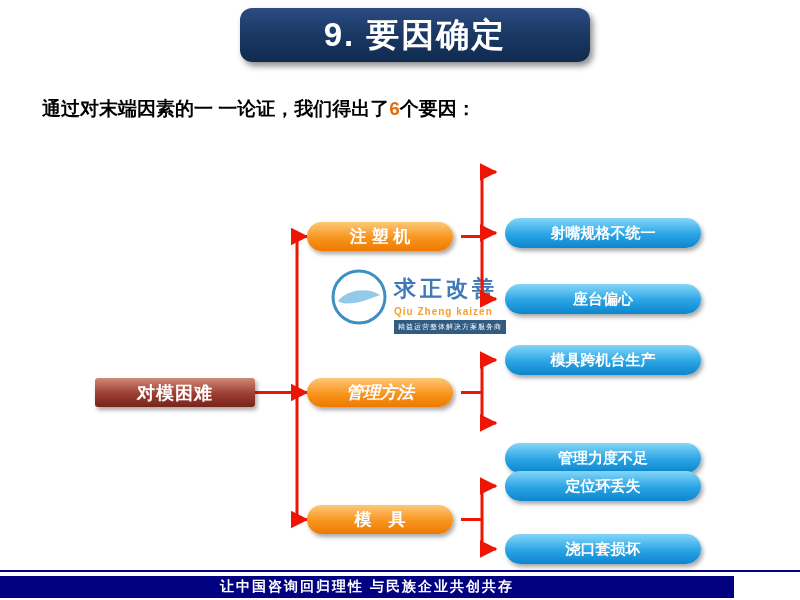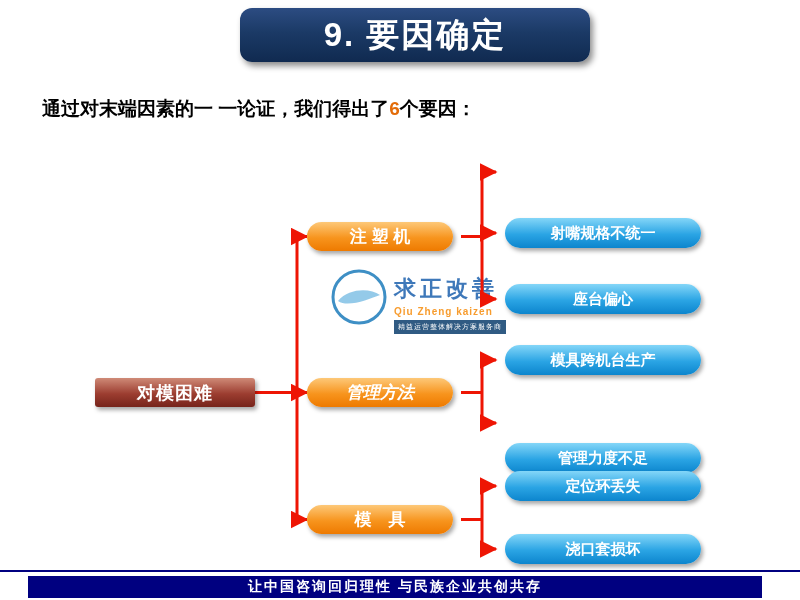--- a/index.html
+++ b/index.html
@@ -63,21 +63,21 @@
   .wm-tag {
     margin-top:3px; background:#1f4e79; color:#ffffff;
     font-size:7px; padding:2px 4px; letter-spacing:1px; align-self:flex-start;
   }
 
   .footer-line { position:absolute; left:0; top:570px; width:800px; height:2px; background:#000080; z-index:3; }
   .footer-bar {
     position:absolute; left:0; top:576px; width:734px; height:22px;
     background:#000080; color:#ffffff;
     display:flex; align-items:center; justify-content:center;
-    font-size:14px; font-weight:bold; letter-spacing:2px; z-index:3;margin-left:28px;
+    font-size:14px; font-weight:bold; letter-spacing:2px; z-index:3;
   }
 </style>
 </head>
 <body>
 
 <div class="slide">
 
   <div class="title-banner">
     <span>9. 要因确定</span>
   </div>

